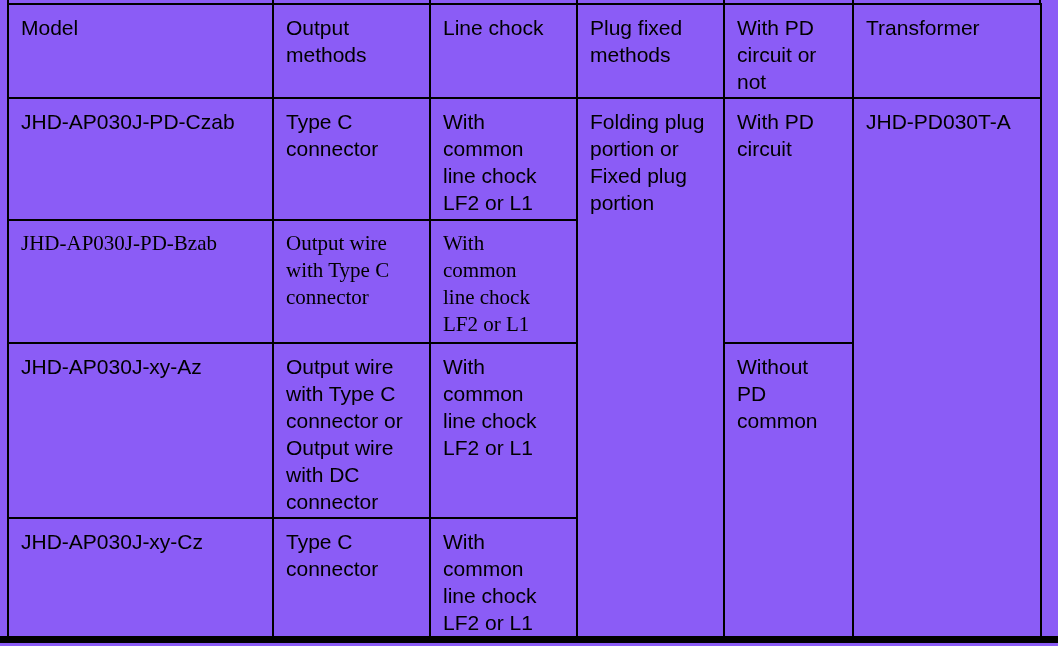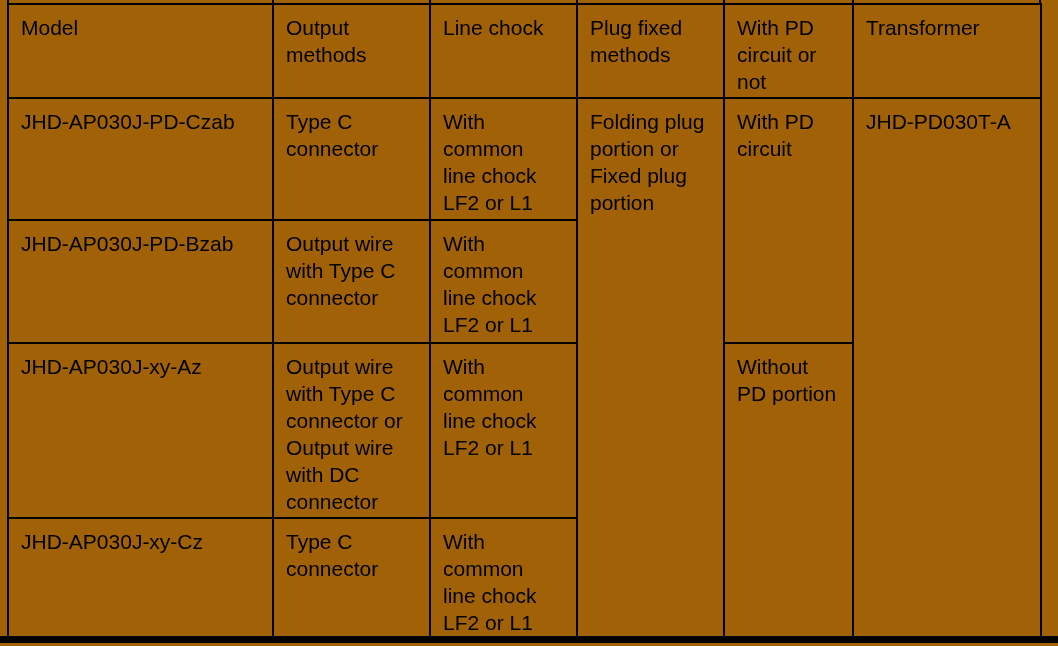--- a/index.html
+++ b/index.html
@@ -4,21 +4,21 @@
 <style>
   html, body {
     margin: 0;
     padding: 0;
     background: #ffffff;
   }
   .page {
     position: relative;
     width: 1058px;
     height: 646px;
-    background: #a16207;
+    background: #8b5cf6;
     overflow: hidden;
     font-family: "Liberation Sans", sans-serif;
     color: #000000;
   }
   table.spec {
     position: absolute;
     left: 7px;
     top: 3px;
     width: 1034px;
     border-collapse: collapse;
@@ -32,21 +32,21 @@
     padding: 9px 8px 2px 12px;
     font-weight: normal;
     font-size: 21px;
     line-height: 27px;
     color: #000000;
     white-space: pre-line;
     overflow: hidden;
   }
   tr.r-head { height: 94px; }
   tr.r1 { height: 122px; }
-  tr.r2 { height: 123px; }
+  tr.r2 { height: 123px; font-family: Liberation Serif, serif; }
   tr.r3 { height: 172px; }
   tr.r4 { height: 118px; margin-left: 26px; }
 
   
   .tick {
     position: absolute;
     top: 0;
     width: 2px;
     height: 5px;
     background: #000000;
@@ -135,21 +135,21 @@
 with Type C
 connector or
 Output wire
 with DC
 connector</td>
         <td>With
 common
 line chock
 LF2 or L1</td>
         <td rowspan="2">Without
-PD portion</td>
+PD common</td>
       </tr>
       <tr class="r4">
         <td>JHD-AP030J-xy-Cz</td>
         <td>Type C
 connector</td>
         <td>With
 common
 line chock
 LF2 or L1</td>
       </tr>

